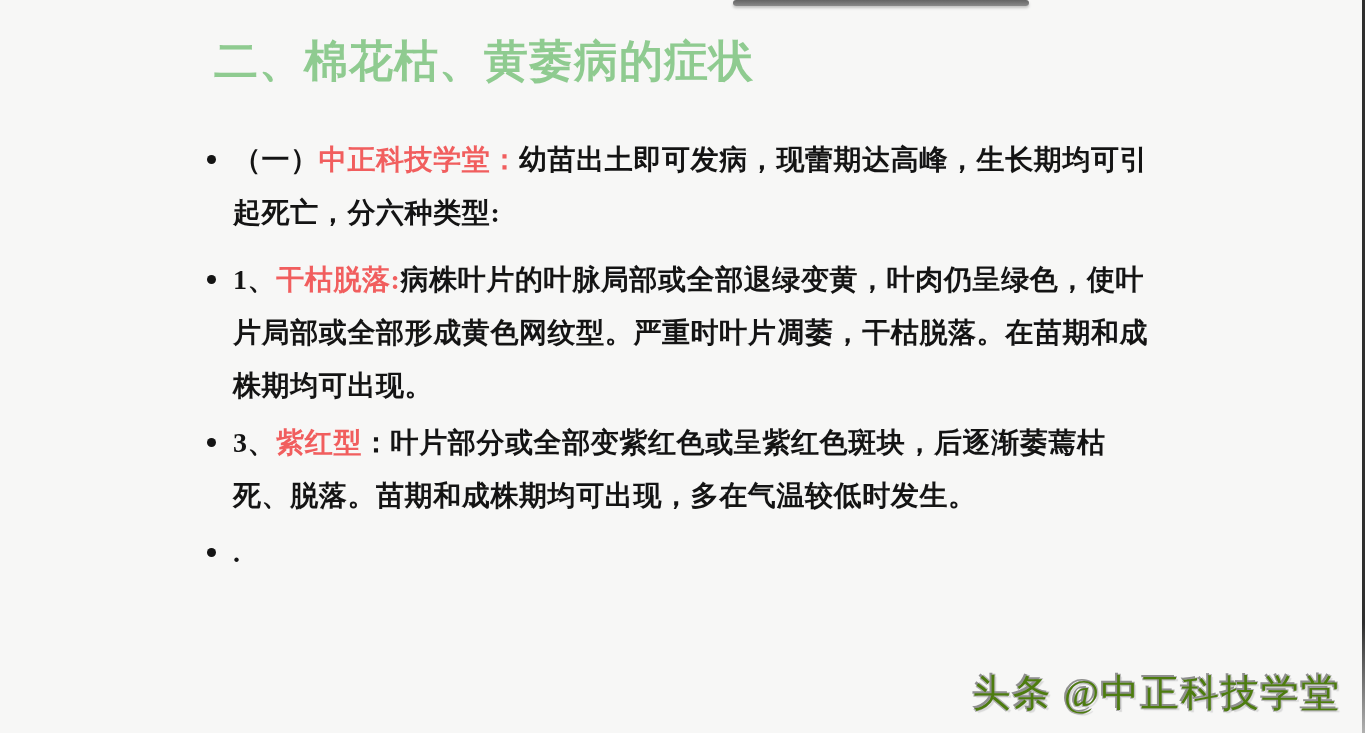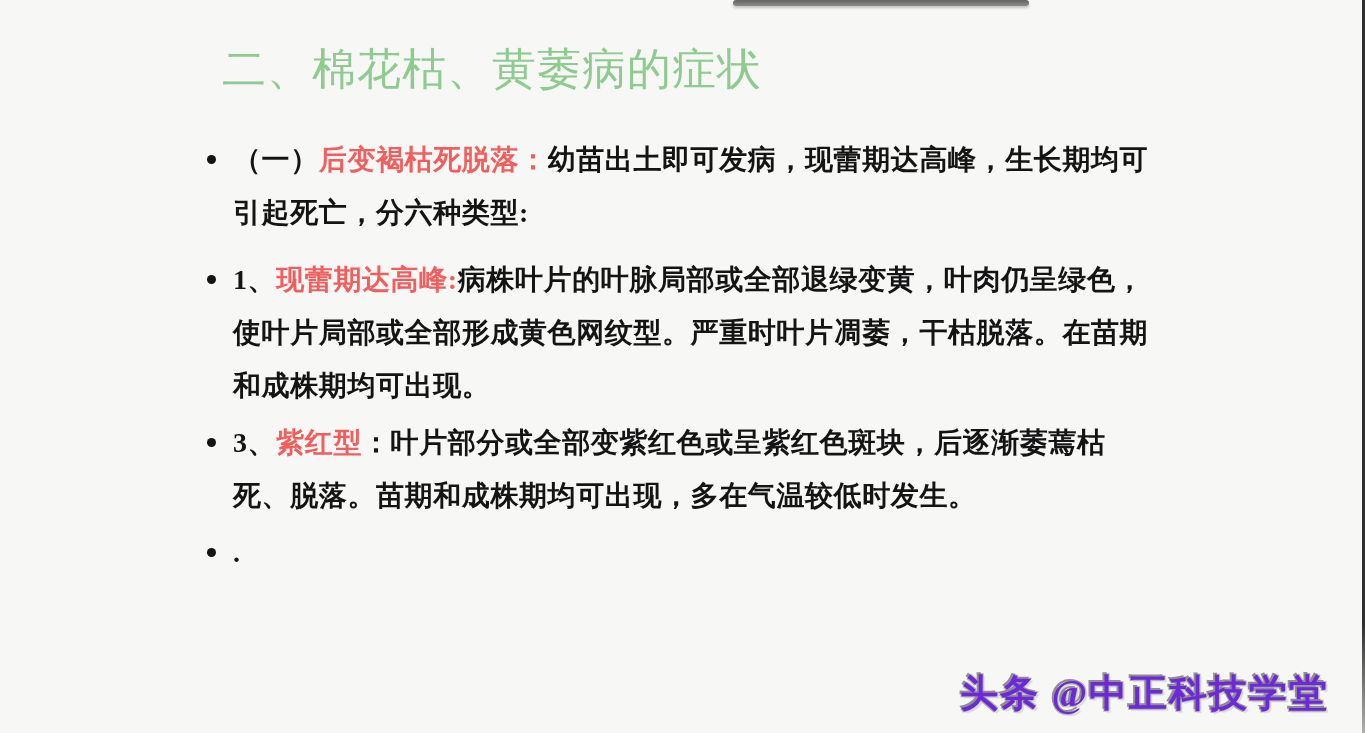--- a/index.html
+++ b/index.html
@@ -32,24 +32,24 @@
     top: 0;
     width: 3px;
     height: 100%;
     background: linear-gradient(to bottom, var(--edge-color, #2e2e2e) 85%, rgba(46,46,46,0.35));
   }
 
   .slide-title {
     position: absolute;
     left: 214px;
     top: 30px;
-    margin: 8px;
+    margin: 0;
     font-size: 44px;
     line-height: 64px;
-    font-weight: normal;
+    font-weight: bold;
     letter-spacing: 1px;
     color: var(--title-color, #8fcb90);
     white-space: nowrap;
   }
 
   .bullet-list {
     position: absolute;
     left: 205px;
     top: 133px;
     width: 952px;
@@ -78,47 +78,47 @@
     width: 9px;
     height: 9px;
     border-radius: 50%;
     background: var(--text-color, #141414);
   }
 
   .seg.red { color: var(--accent-red, #f15e5e); }
 
   .watermark {
     position: absolute;
-    right: 36px;
+    right: 24px;
     bottom: 14px;
     font-size: 38px;
-    font-weight: bold;
+    font-weight: normal;
     letter-spacing: 2px;
-    color: #6d28d9;
+    color: #4d7c0f;
     text-shadow:
       -2px -2px 0 var(--watermark-color, #8f8f8f),
       -1px 1px 0 #aeaeae,
       1px -1px 0 #b8b8b8,
       2px 2px 1px #d9d9d9;
     white-space: nowrap;
   }
 </style>
 </head>
 <body>
 
 <div class="stage">
 
   <div class="top-bar"></div>
 
   <div class="edge-line"></div>
 
   <h1 class="slide-title">二、棉花枯、黄萎病的症状</h1>
 
   <ul class="bullet-list">
-      <li><span class="dot"></span><span class="seg">（一）</span><span class="seg red">后变褐枯死脱落：</span><span class="seg">幼苗出土即可发病，现蕾期达高峰，生长期均可引起死亡，分六种类型:</span></li>
-      <li><span class="dot"></span><span class="seg">1、</span><span class="seg red">现蕾期达高峰:</span><span class="seg">病株叶片的叶脉局部或全部退绿变黄，叶肉仍呈绿色，使叶片局部或全部形成黄色网纹型。严重时叶片凋萎，干枯脱落。在苗期和成株期均可出现。</span></li>
+      <li><span class="dot"></span><span class="seg">（一）</span><span class="seg red">中正科技学堂：</span><span class="seg">幼苗出土即可发病，现蕾期达高峰，生长期均可引起死亡，分六种类型:</span></li>
+      <li><span class="dot"></span><span class="seg">1、</span><span class="seg red">干枯脱落:</span><span class="seg">病株叶片的叶脉局部或全部退绿变黄，叶肉仍呈绿色，使叶片局部或全部形成黄色网纹型。严重时叶片凋萎，干枯脱落。在苗期和成株期均可出现。</span></li>
       <li><span class="dot"></span><span class="seg">3、</span><span class="seg red">紫红型</span><span class="seg">：叶片部分或全部变紫红色或呈紫红色斑块，后逐渐萎蔫枯死、脱落。苗期和成株期均可出现，多在气温较低时发生。</span></li>
       <li><span class="dot"></span><span class="seg">.</span></li>
     </ul>
 
   <div class="watermark">头条 @中正科技学堂</div>
 
 </div>
 
 </body></html>

